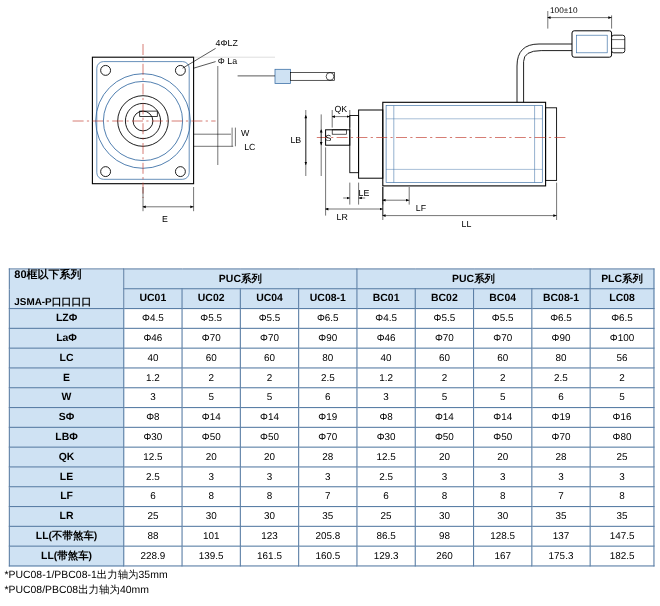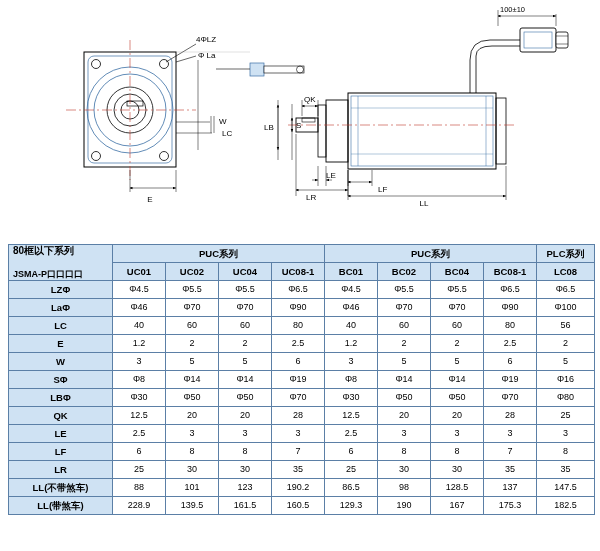--- a/index.html
+++ b/index.html
@@ -398,39 +398,41 @@
           <td>30</td>
           <td>30</td>
           <td>35</td>
           <td>35</td>
         </tr>
         <tr>
           <td class="rowhead">LL(不带煞车)</td>
           <td>88</td>
           <td>101</td>
           <td>123</td>
-          <td>190.2</td>
+          <td>205.8</td>
           <td>86.5</td>
           <td>98</td>
           <td>128.5</td>
           <td>137</td>
           <td>147.5</td>
         </tr>
         <tr>
           <td class="rowhead">LL(带煞车)</td>
           <td>228.9</td>
           <td>139.5</td>
           <td>161.5</td>
           <td>160.5</td>
           <td>129.3</td>
-          <td>190</td>
+          <td>260</td>
           <td>167</td>
           <td>175.3</td>
           <td>182.5</td>
         </tr>
       </tbody>
     </table>
   </div>
 
   <div class="notes">
+    <div>*PUC08-1/PBC08-1出力轴为35mm</div>
+    <div>*PUC08/PBC08出力轴为40mm</div>
   </div>
 
 </div>
 
 </body></html>

